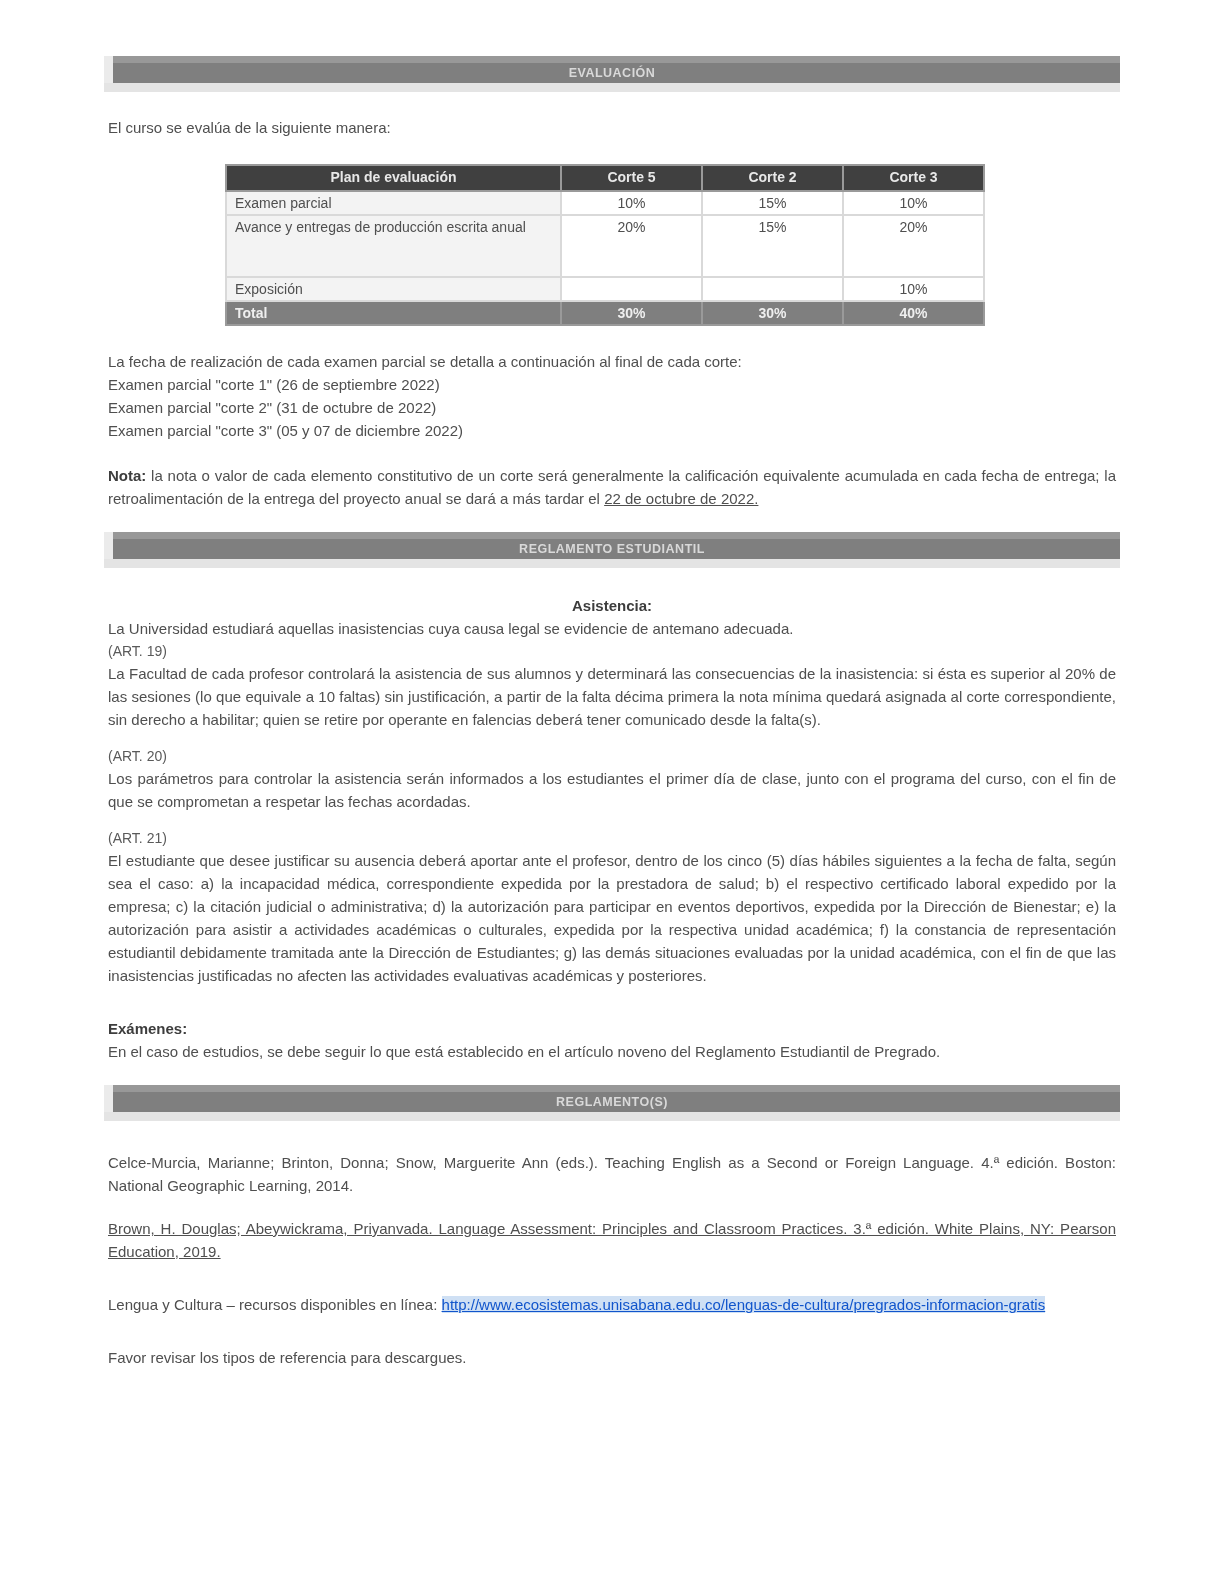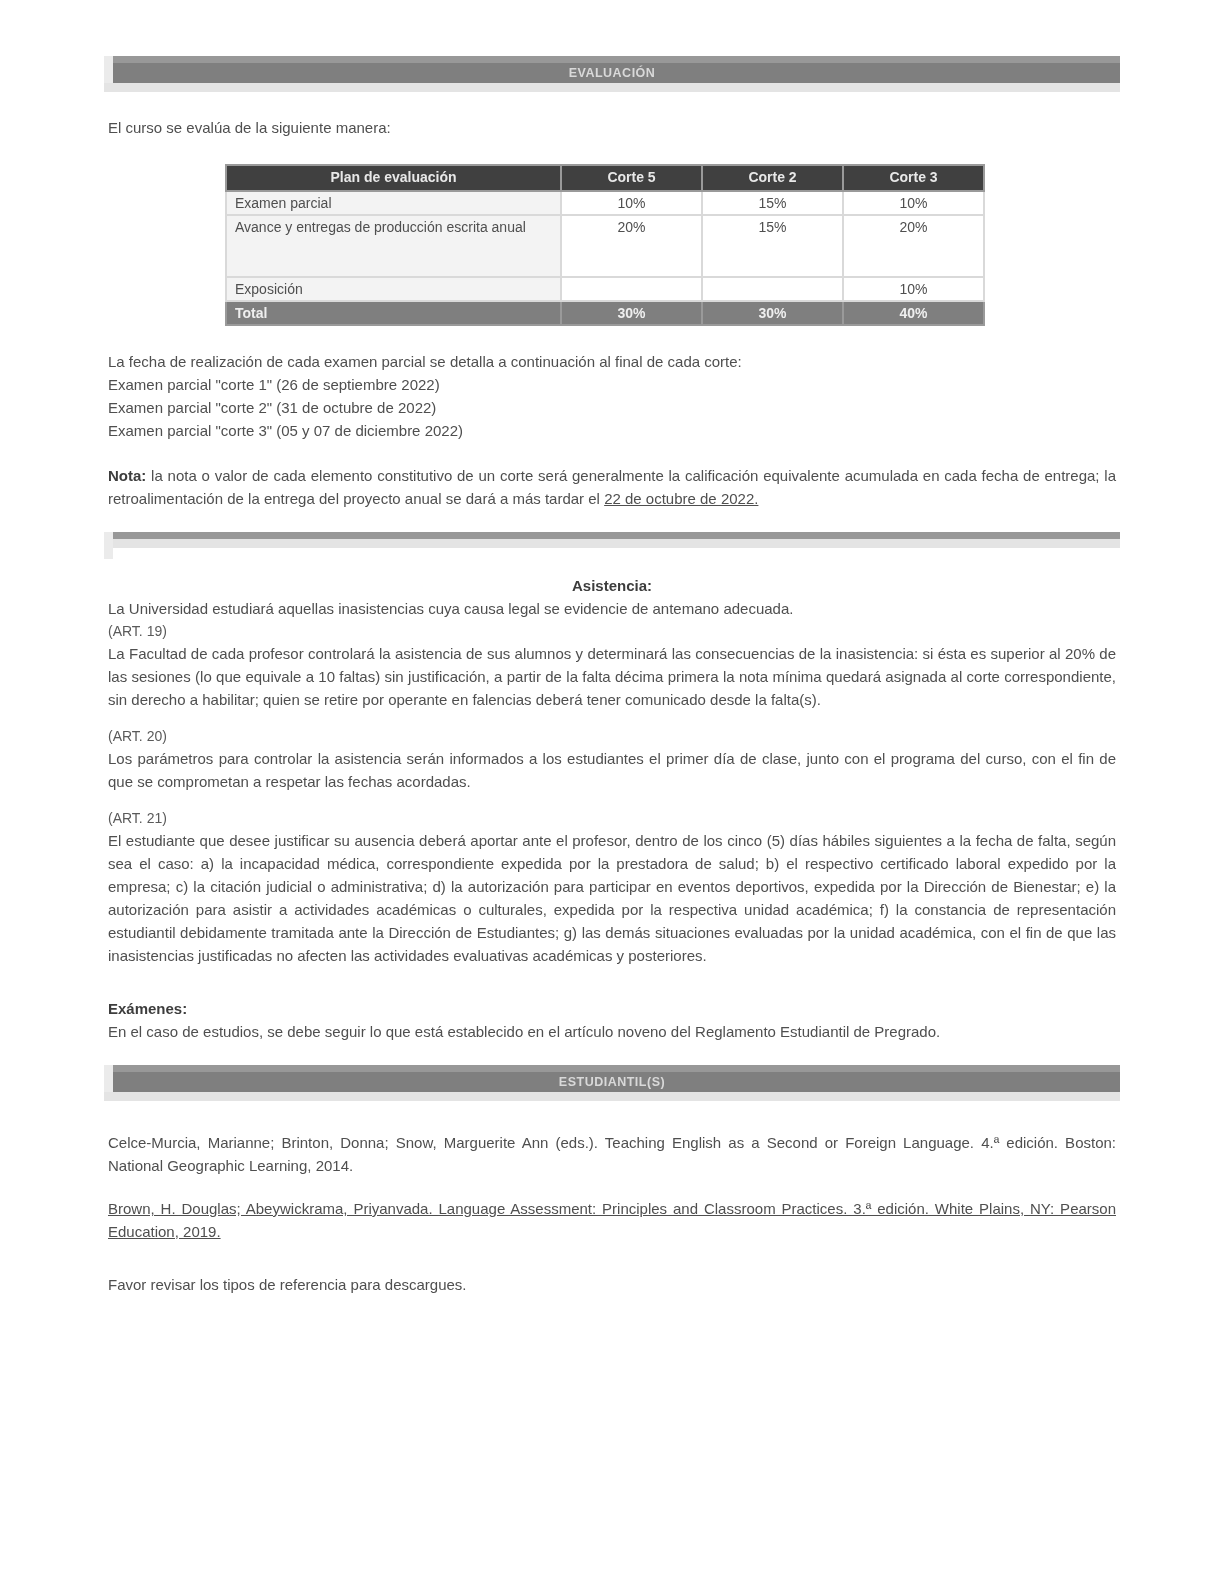--- a/index.html
+++ b/index.html
@@ -139,20 +139,21 @@
   </div>
 
   <p class="para mt-e">
     <span class="bold">Nota:</span>
     <span>la nota o valor de cada elemento constitutivo de un corte será generalmente la calificación equivalente acumulada en cada fecha de entrega; la retroalimentación de la entrega del proyecto anual se dará a más tardar el</span>
     <span class="underlined">22 de octubre de 2022.</span>
   </p>
 
   <div class="section-bar mt-f">
     <div class="bar-top"></div>
+    <div class="bar-main">REGLAMENTO ESTUDIANTIL</div>
     <div class="bar-bottom"></div>
     <div class="bar-notch"></div>
   </div>
 
   <div class="line bold mt-g">Asistencia:</div>
   <div class="line">La Universidad estudiará aquellas inasistencias cuya causa legal se evidencie de antemano adecuada.</div>
 
   <div class="artref">(ART. 19)</div>
   <p class="para">La Facultad de cada profesor controlará la asistencia de sus alumnos y determinará las consecuencias de la inasistencia: si ésta es superior al 20% de las sesiones (lo que equivale a 10 faltas) sin justificación, a partir de la falta décima primera la nota mínima quedará asignada al corte correspondiente, sin derecho a habilitar; quien se retire por operante en falencias deberá tener comunicado desde la falta(s).</p>
 
@@ -160,25 +161,28 @@
   <p class="para">Los parámetros para controlar la asistencia serán informados a los estudiantes el primer día de clase, junto con el programa del curso, con el fin de que se comprometan a respetar las fechas acordadas.</p>
 
   <div class="artref mt-h">(ART. 21)</div>
   <p class="para">El estudiante que desee justificar su ausencia deberá aportar ante el profesor, dentro de los cinco (5) días hábiles siguientes a la fecha de falta, según sea el caso: a) la incapacidad médica, correspondiente expedida por la prestadora de salud; b) el respectivo certificado laboral expedido por la empresa; c) la citación judicial o administrativa; d) la autorización para participar en eventos deportivos, expedida por la Dirección de Bienestar; e) la autorización para asistir a actividades académicas o culturales, expedida por la respectiva unidad académica; f) la constancia de representación estudiantil debidamente tramitada ante la Dirección de Estudiantes; g) las demás situaciones evaluadas por la unidad académica, con el fin de que las inasistencias justificadas no afecten las actividades evaluativas académicas y posteriores.</p>
 
   <div class="line bold mt-l">Exámenes:</div>
   <div class="line">En el caso de estudios, se debe seguir lo que está establecido en el artículo noveno del Reglamento Estudiantil de Pregrado.</div>
 
   <div class="section-bar mt-j">
     <div class="bar-top"></div>
-    <div class="bar-main">ESTUDIANTIL(S)</div>
+    <div class="bar-main">REGLAMENTO(S)</div>
     <div class="bar-bottom"></div>
     <div class="bar-notch"></div>
   </div>
 
   <p class="para mt-l">Celce-Murcia, Marianne; Brinton, Donna; Snow, Marguerite Ann (eds.). Teaching English as a Second or Foreign Language. 4.ª edición. Boston: National Geographic Learning, 2014.</p>
 
   <p class="para mt-k">Brown, H. Douglas; Abeywickrama, Priyanvada. Language Assessment: Principles and Classroom Practices. 3.ª edición. White Plains, NY: Pearson Education, 2019.</p>
 
+  <p class="line mt-l">
+    <span>Lengua y Cultura – recursos disponibles en línea: </span><a class="doc-link" href="#">http://www.ecosistemas.unisabana.edu.co/lenguas-de-cultura/pregrados-informacion-gratis</a>
+  </p>
 
   <div class="line mt-l">Favor revisar los tipos de referencia para descargues.</div>
 
 </div>
 
 </body></html>

